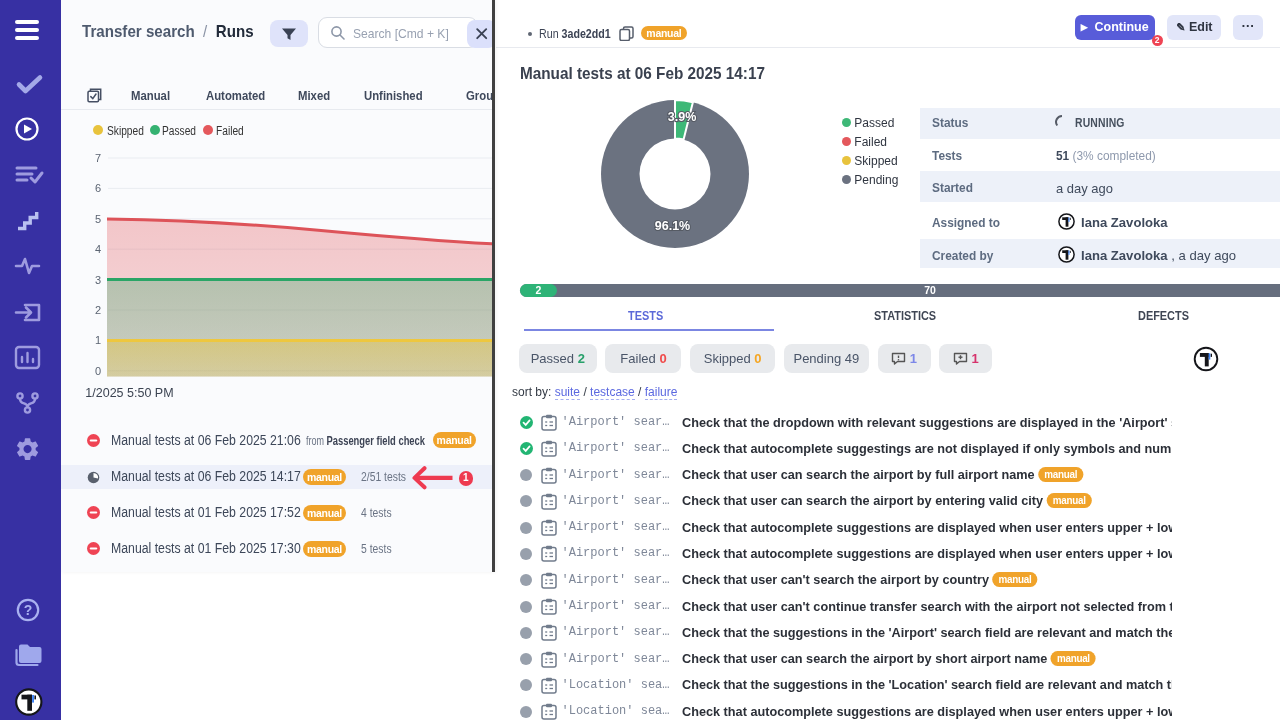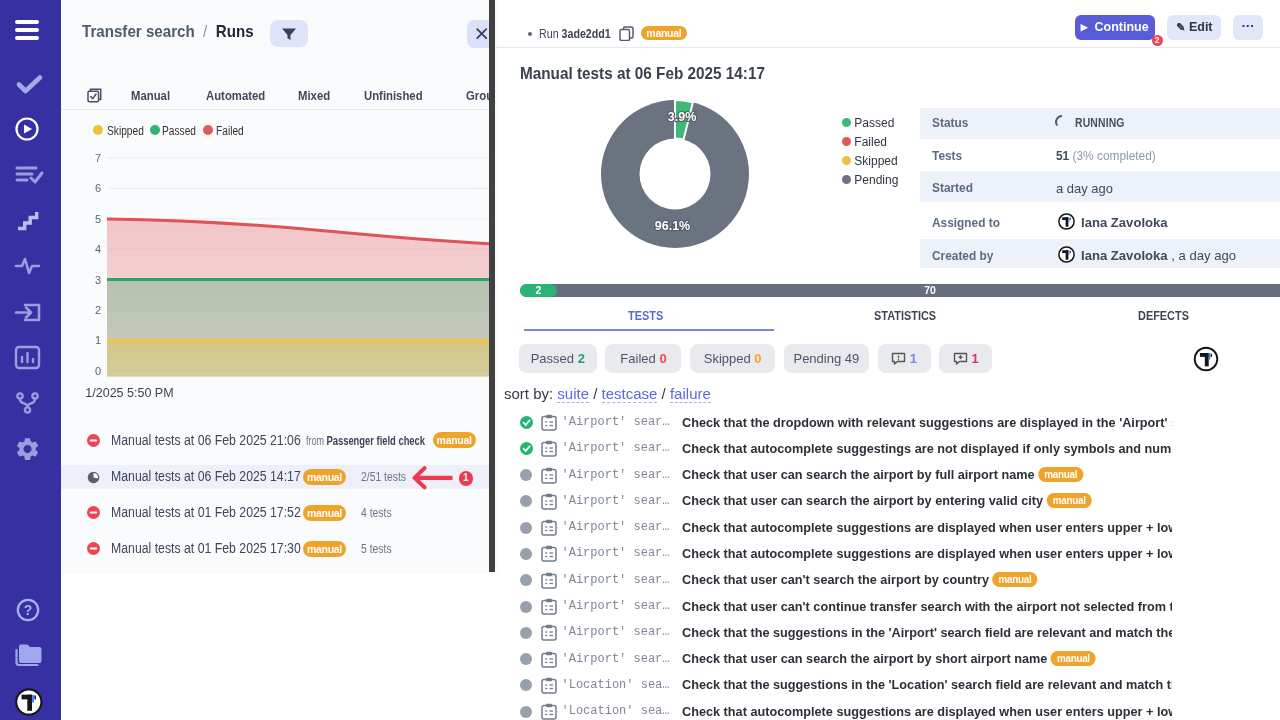--- a/index.html
+++ b/index.html
@@ -1,19 +1,19 @@
 <!DOCTYPE html>
 <html><head>
 <meta charset="utf-8">
 <style>
 * { margin:0; padding:0; box-sizing:border-box; }
 html,body { width:1280px; height:720px; overflow:hidden; font-family:"Liberation Sans",sans-serif; background:#fff; }
 .abs { position:absolute; }
 #sidebar { position:absolute; left:0; top:0; width:61px; height:720px; background:#3730a3; z-index:30; }
-#leftpanel { position:absolute; left:61px; top:0; width:434px; height:572px; background:#fafbfd; z-index:10; border-right:6px solid #404040; box-shadow:1px 0 4px rgba(0,0,0,0.06); overflow:hidden;text-decoration:underline; }
+#leftpanel { position:absolute; left:61px; top:0; width:434px; height:572px; background:#fafbfd; z-index:10; border-right:3px solid #404040; box-shadow:1px 0 4px rgba(0,0,0,0.06); overflow:hidden;text-decoration:underline; }
 #rightpanel { position:absolute; left:496px; top:0; width:784px; height:720px; background:#fff; overflow:hidden; }
 .pill { display:inline-block; background:#f0a32a; color:#fff; font-weight:bold; border-radius:10px; }
 .sideicon { position:absolute; left:0; width:61px; text-align:center; }
 .runtitle { font-size:14px; color:#3d4759; transform:scaleX(0.877); transform-origin:0 0; white-space:nowrap; line-height:17px; }
 .chip { display:inline-block; background:#e8eaed; border-radius:8px; height:29px; line-height:29px; text-align:center; margin-right:8.7px; }
 </style>
 </head>
 <body>
 
 <div id="sidebar">
@@ -89,20 +89,27 @@
   </svg>
 </div>
 
 <div id="leftpanel">
 
   <div class="abs" style="left:21px; top:22px; font-size:17px; font-weight:bold; color:#4e5a6e; transform:scaleX(0.89); transform-origin:0 0; white-space:nowrap;">Transfer search&nbsp; <span style="font-weight:normal;color:#8a93a5">/</span>&nbsp; <span style="color:#222b3a">Runs</span></div>
   <div class="abs" style="left:209px; top:20px; width:38px; height:27px; background:#dfe3fa; border-radius:8px;">
     <svg width="38" height="27" viewBox="0 0 38 27">
         <path d="M12 8.5 h14 l-5.5 6.5 v5 l-3 -1.8 v-3.2 Z" fill="#3a4254"></path>
       </svg>
+  </div>
+  <div class="abs" style="left:257px; top:17px; width:160px; height:31px; background:#fff; border:1px solid #d9dde4; border-radius:9px;">
+    <svg class="abs" style="left:11px;top:7px" width="16" height="16" viewBox="0 0 16 16">
+        <circle cx="6.5" cy="6.5" r="4.6" stroke="#8d97a8" stroke-width="1.6" fill="none"></circle>
+        <line x1="10" y1="10" x2="14" y2="14" stroke="#8d97a8" stroke-width="1.6" stroke-linecap="round"></line>
+      </svg>
+    <div class="abs" style="left:34px; top:8px; font-size:13px; color:#98a1b1; transform:scaleX(0.93); transform-origin:0 0;">Search [Cmd + K]</div>
   </div>
   <div class="abs" style="left:405.5px; top:20.3px; width:29.5px; height:27.3px; background:#dbe0fb; border-radius:8px; z-index:40;">
     <svg width="29.5" height="27.3" viewBox="0 0 29.5 27.3">
         <path d="M10.2 9.2 L19.2 18.2 M19.2 9.2 L10.2 18.2" stroke="#3a4254" stroke-width="1.9" stroke-linecap="round"></path>
       </svg>
   </div>
 
   <div class="abs" style="left:0; top:78px; width:434px; height:32px; border-bottom:1px solid #e7eaef;">
     <svg class="abs" style="left:26px;top:10px" width="15" height="15" viewBox="0 0 15 15">
       <path d="M3.5 3 v-1.7 h10.2 v10.2 h-1.7" stroke="#454f63" stroke-width="1.5" fill="none"></path>
@@ -313,21 +320,21 @@
   <svg class="abs" style="left:697px; top:346px;" width="26" height="26" viewBox="0 0 26 26">
       <circle cx="13" cy="13" r="11.3" fill="#fff" stroke="#15161a" stroke-width="1.9"></circle>
       <g fill="#15161a">
         <rect x="6.9" y="7" width="8.8" height="3.9"></rect>
         <rect x="11.8" y="7" width="3.9" height="13.4"></rect>
         <rect x="17.6" y="7.7" width="1.4" height="3.2"></rect>
       </g>
       <rect x="15.7" y="7.3" width="1.6" height="6.3" fill="#3b82f6"></rect>
     </svg>
 
-  <div class="abs" style="left:8px; top:384.5px; font-size:15px; color:#333a45;">sort by: <span style="color:#5b68e0;border-bottom:1.5px dashed #a5aef0;">suite</span> / <span style="color:#5b68e0;border-bottom:1.5px dashed #a5aef0;">testcase</span> / <span style="color:#5b68e0;border-bottom:1.5px dashed #a5aef0;">failure</span></div>
+  <div class="abs" style="left:16px; top:384.5px; font-size:12px; color:#333a45;">sort by: <span style="color:#5b68e0;border-bottom:1.5px dashed #a5aef0;">suite</span> / <span style="color:#5b68e0;border-bottom:1.5px dashed #a5aef0;">testcase</span> / <span style="color:#5b68e0;border-bottom:1.5px dashed #a5aef0;">failure</span></div>
 
   <div id="testlist" class="abs" style="left:0; top:410px; width:676px; overflow:hidden;">
   <div style="position:relative;height:26.3px;">
         <svg width="13" height="13" viewBox="0 0 13 13" style="position:absolute;left:23.6px;top:6px">
           <circle cx="6.5" cy="6.5" r="6.5" fill="#22b573"></circle>
           <path d="M3.5 6.7 L5.7 8.9 L9.6 4.4" stroke="#fff" stroke-width="1.7" fill="none" stroke-linecap="round"></path>
         </svg>
         <svg width="16" height="17" viewBox="0 0 16 17" style="position:absolute;left:44.6px;top:4px">
           <rect x="1" y="2.5" width="14" height="13.5" rx="2" stroke="#717c8c" stroke-width="1.5" fill="none"></rect>
           <rect x="5" y="0.8" width="6" height="3.4" rx="1" fill="#717c8c"></rect>

